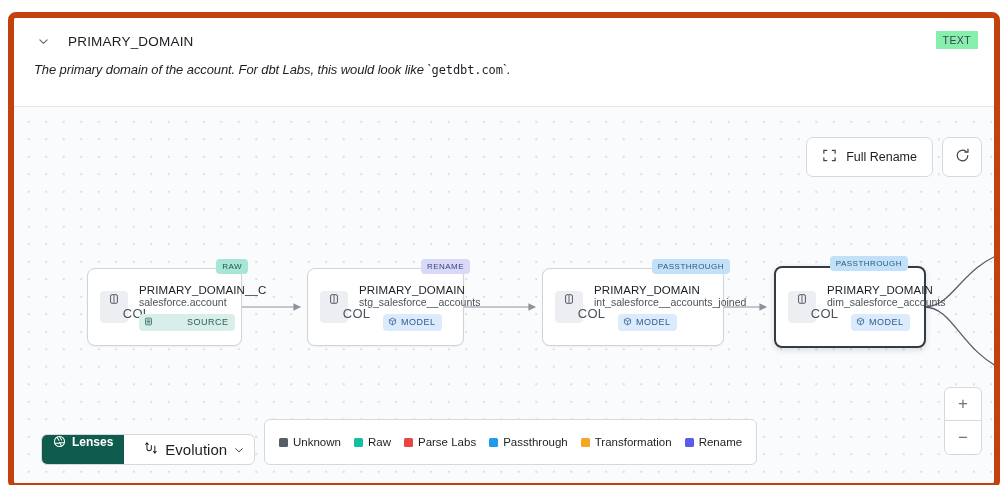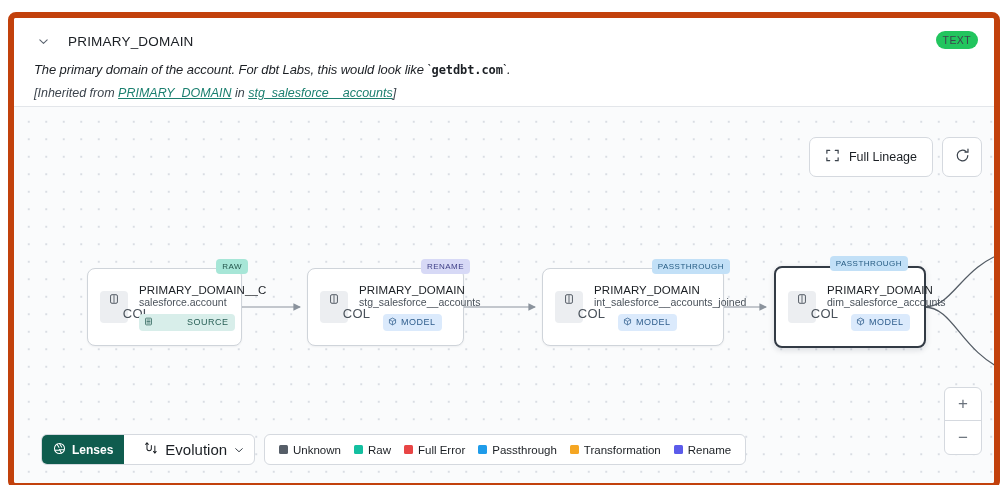--- a/index.html
+++ b/index.html
@@ -48,39 +48,39 @@
   }
   .title {
     margin-left: 16px;
     font-size: 13.5px;
     color: #1b1f24;
     letter-spacing: .2px;
   }
   .type-badge {
     position: absolute;
     right: 16px; top: 13px;
-    background: #22c55e;
+    background: #86efac;
     color: #3c444d;
     font-size: 10.5px;
     letter-spacing: .4px;
     padding: 3px 7px;
-    border-radius: 9px;
+    border-radius: 1px;
     text-align: center;
   }
   .desc {
     margin-top: 10px;
     font-size: 13px;
     font-style: italic;
     color: #1b1f24;
     letter-spacing: -.1px;
   }
   .desc code {
     font-family: "DejaVu Sans Mono", monospace;
     font-style: normal;
-    font-weight: bold;
+    font-weight: normal;
     font-size: 12px;
   }
   .inherit {
     margin-top: 9px;
     font-size: 12.5px;
     font-style: italic;
     color: #3c444d;
   }
   .inherit a {
     color: #1b7f6f;
@@ -224,41 +224,41 @@
     left: 27px; bottom: 30px;
     display: flex;
     align-items: stretch;
     height: 31px;
     border-radius: 6px;
     background: #fff;
     border: 1px solid #d5d9df;
     overflow: hidden;
   }
   .lenses {
-    display: flex; align-items: center; gap: 6px;
+    display: flex; align-items: flex-start; gap: 6px;
     padding: 0 11px;
     background: #0f5c4e;
     color: #fff;
     font-size: 12px;
     font-weight: bold;
     cursor: pointer;
   }
   .evolution {
     display: flex; align-items: center; gap: 7px;
     padding: 0 10px 0 20px;
     color: #1b1f24;
     font-size: 15px;
     cursor: pointer;
   }
 
   
   .legend {
     position: absolute;
     left: 250px; bottom: 30px;
-    height: 31px;
+    height: 46px;
     display: flex;
     align-items: center;
     gap: 13px;
     padding: 0 14px;
     background: #fff;
     border: 1px solid #d5d9df;
     border-radius: 6px;
   }
   .lg-item {
     display: flex; align-items: center; gap: 5px;
@@ -282,23 +282,20 @@
             </svg>
         </span>
         <span class="title">PRIMARY_DOMAIN</span>
       </div>
       <span class="type-badge">TEXT</span>
 
       <div class="desc">
         <span>The primary domain of the account. For dbt Labs, this would look like `</span><code>getdbt.com</code><span>`.</span>
       </div>
 
-      <div class="inherit">
-        <span>[Inherited from </span><a href="#">PRIMARY_DOMAIN</a><span> in </span><a href="#">stg_salesforce__accounts</a><span>]</span>
-      </div>
     </div>
 
     <div class="canvas">
 
       <svg class="edges">
         <defs>
           <marker id="ah" markerWidth="7" markerHeight="7" refX="6" refY="3.5" orient="auto">
             <path d="M0,0 L7,3.5 L0,7 Z" fill="#8b939d"></path>
           </marker>
         </defs>
@@ -411,21 +408,21 @@
       <div class="tr-controls">
         <div class="btn-lineage">
           <span>
             <svg width="15" height="15" viewBox="0 0 16 16" fill="none" stroke="#3c444d" stroke-width="1.3" stroke-linecap="round">
               <path d="M2 5.5 V2.6 H5"></path>
                 <path d="M11 2.6 H14 V5.5"></path>
                 <path d="M14 10.5 V13.4 H11"></path>
                 <path d="M5 13.4 H2 V10.5"></path>
             </svg>
           </span>
-          <span>Full Lineage</span>
+          <span>Full Rename</span>
         </div>
         <div class="btn-icon-sq">
           <span>
             <svg width="17" height="17" viewBox="0 0 18 18" fill="none" stroke="#3c444d" stroke-width="1.3" stroke-linecap="round">
               <path d="M14.6 9a5.6 5.6 0 1 1-1.9-4.2"></path>
                 <path d="M14.8 2.2 V5.4 H11.6"></path>
             </svg>
           </span>
         </div>
       </div>
@@ -467,21 +464,21 @@
         <span class="lg-item">
           <span class="lg-sw" style="background:#565e68"></span>
           <span>Unknown</span>
         </span>
         <span class="lg-item">
           <span class="lg-sw" style="background:#13bfa0"></span>
           <span>Raw</span>
         </span>
         <span class="lg-item">
           <span class="lg-sw" style="background:#e84545"></span>
-          <span>Full Error</span>
+          <span>Parse Labs</span>
         </span>
         <span class="lg-item">
           <span class="lg-sw" style="background:#1f9cea"></span>
           <span>Passthrough</span>
         </span>
         <span class="lg-item">
           <span class="lg-sw" style="background:#f5a623"></span>
           <span>Transformation</span>
         </span>
         <span class="lg-item">

